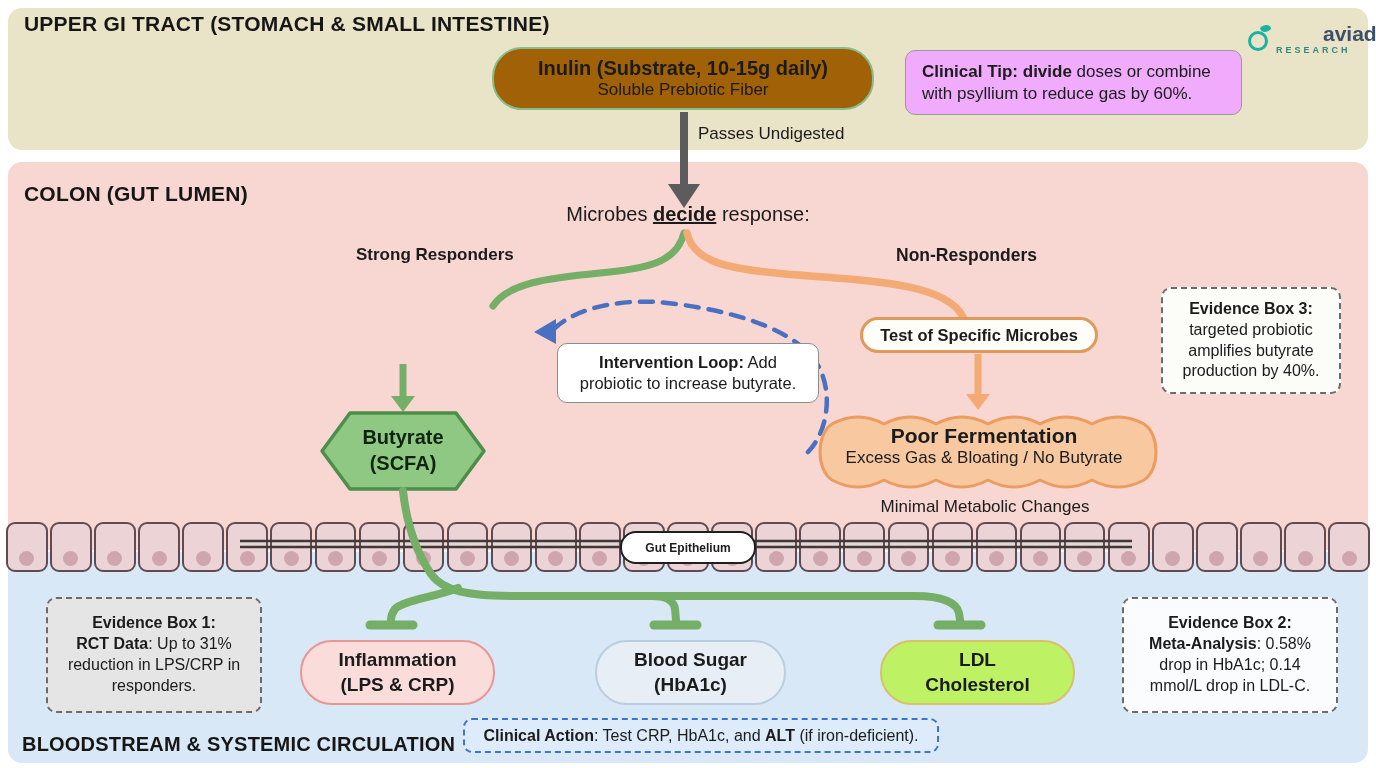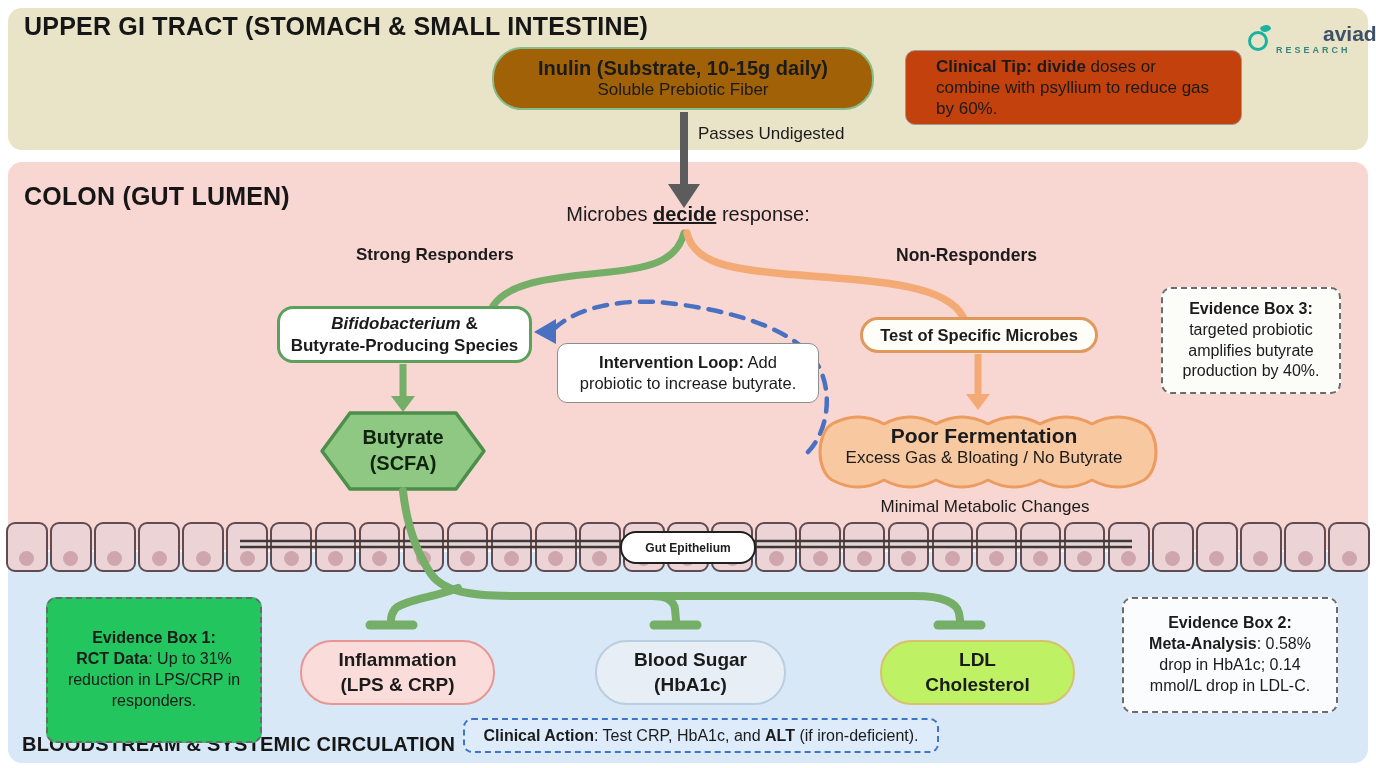--- a/index.html
+++ b/index.html
@@ -6,40 +6,40 @@
   html,body { background:#fff; }
   body { font-family:"Liberation Sans", sans-serif; color:#1b1b1b; }
   #stage { position:relative; width:1376px; height:768px; background:#ffffff; overflow:hidden; }
 
   .abs { position:absolute; }
   .section { border-radius:14px; }
   #sec-upper { left:8px; top:8px; width:1360px; height:142px; background:#e9e4c8; }
   #sec-colon { left:8px; top:162px; width:1360px; height:388px; background:#f8d6d2; }
   #sec-blood { left:8px; top:552px; width:1360px; height:211px; background:#d8e8f7; }
 
-  .sec-title { font-weight:bold; font-size:25px; letter-spacing:.2px; color:#161616; }
+  .sec-title { font-weight:bold; font-size:21px; letter-spacing:.2px; color:#161616; }
   #title-upper { left:24px; top:12px; }
   #title-colon { left:24px; top:182px; }
   #title-blood { left:22px; top:733px; font-size:20px; }
 
   
   #logo { left:1246px; top:24px; width:120px; height:36px; display:flex; align-items:flex-start; gap:4px; }
   #logo .word { font-weight:bold; font-size:21px; color:#3e5068; line-height:20px;margin-left:47px; }
   #logo .sub { font-weight:bold; font-size:9px; letter-spacing:3px; color:#35877c; margin-top:1px; }
 
   
   .roundbox { border-radius:14px; background:#fff; display:flex; flex-direction:column; justify-content:center; align-items:center; text-align:center; }
   .b { font-weight:bold; }
   .i { font-style:italic; }
 
   #inulin { left:492px; top:47px; width:382px; height:63px; background:#a16207; border:2.5px solid #86bd8a; border-radius:30px; }
   #inulin .t1 { font-size:20px; font-weight:bold; }
   #inulin .t2 { font-size:17px; }
 
-  #tip { left:905px; top:50px; width:337px; height:75px; border:1.5px solid #9a9a9a; border-radius:10px; background:#c2410c; padding:6px 30px; font-size:17px; text-align:left; display:flex; align-items:center; }
+  #tip { left:905px; top:50px; width:337px; height:65px; border:1.5px solid #9a9a9a; border-radius:10px; background:#f0abfc; padding:6px 16px; font-size:17px; text-align:left; display:flex; align-items:center; }
   #tip .inner { line-height:1.25; }
 
   #passes { left:698px; top:124px; font-size:17px; font-weight:500; }
 
   #microbes { left:0; top:203px; width:1376px; text-align:center; font-size:20px; }
   #microbes .u { font-weight:bold; text-decoration:underline; }
 
   #strong-label { left:356px; top:245px; font-size:17px; font-weight:bold; }
   #non-label { left:896px; top:245px; font-size:17.5px; font-weight:bold; }
 
@@ -48,21 +48,21 @@
   #lack { left:860px; top:317px; width:238px; height:36px; border:3px solid #e0995c; border-radius:18px; background:#fffdf8; font-size:16.5px; font-weight:bold; }
 
   #butyrate-label { left:330px; top:424px; width:146px; text-align:center; font-size:20px; font-weight:bold; line-height:1.3; color:#10230f; }
   #poor-label { left:825px; top:424px; width:318px; text-align:center; }
   #poor-label .t1 { font-size:21px; font-weight:bold; }
   #poor-label .t2 { font-size:17px; }
   #minimal { left:820px; top:497px; width:330px; text-align:center; font-size:17px; }
 
   .evidence { background:#fcfcf9; border:2px dashed #6b6b6b; border-radius:10px; text-align:center; font-size:16px; line-height:1.3; display:flex; flex-direction:column; justify-content:center; padding:6px 10px; }
   #ev3 { left:1161px; top:287px; width:180px; height:107px; }
-  #ev1 { left:46px; top:597px; width:216px; height:146px; background:#22c55e; }
+  #ev1 { left:46px; top:597px; width:216px; height:116px; background:#e5e5e5; }
   #ev2 { left:1122px; top:597px; width:216px; height:116px; background:#fbfcfd; }
 
   
   #cells { left:6px; top:522px; width:1364px; height:50px; display:flex; gap:2.5px; }
   .cell { flex:1; background:#ecd4d6; border:2px solid #5f4b51; border-radius:9px; position:relative; }
   .cell::after { content:""; position:absolute; left:50%; top:58%; width:15px; height:15px; margin-left:-7.5px; border-radius:50%; background:#d0a6ae; }
   #gutlabel { left:620px; top:531px; width:136px; height:33px; background:#fff; border:2.5px solid #1f1f1f; border-radius:16px; display:flex; align-items:center; justify-content:center; font-size:12px; font-weight:bold; }
 
   
   .pill { border-radius:32px; display:flex; flex-direction:column; justify-content:center; align-items:center; text-align:center; font-weight:bold; font-size:19px; line-height:1.3; }
@@ -179,24 +179,20 @@
 
   <div class="abs" id="passes">Passes Undigested</div>
 
   <div class="abs" id="microbes">
     <span>Microbes </span><span class="u">decide</span><span> response:</span>
   </div>
 
   <div class="abs" id="strong-label">Strong Responders</div>
   <div class="abs" id="non-label">Non-Responders</div>
 
-  <div class="abs roundbox" id="bifido">
-    <div><span class="b i">Bifidobacterium</span><span class="b"> &amp;</span></div>
-    <div class="b">Butyrate-Producing Species</div>
-  </div>
 
   <div class="abs roundbox" id="intervention">
     <div><span class="b">Intervention Loop:</span><span> Add probiotic to increase butyrate.</span></div>
   </div>
 
   <div class="abs roundbox" id="lack">Test of Specific Microbes</div>
 
   <div class="abs" id="butyrate-label">
     <div>Butyrate</div>
     <div>(SCFA)</div>

